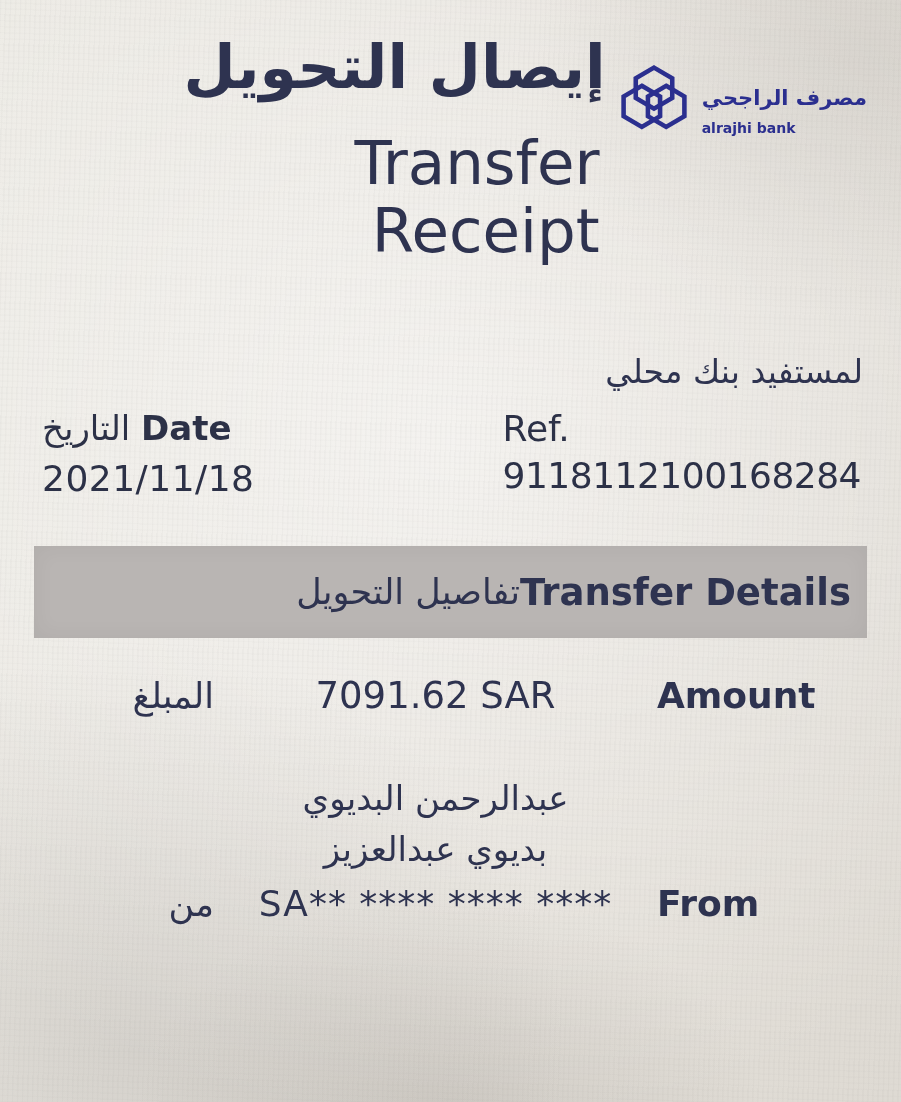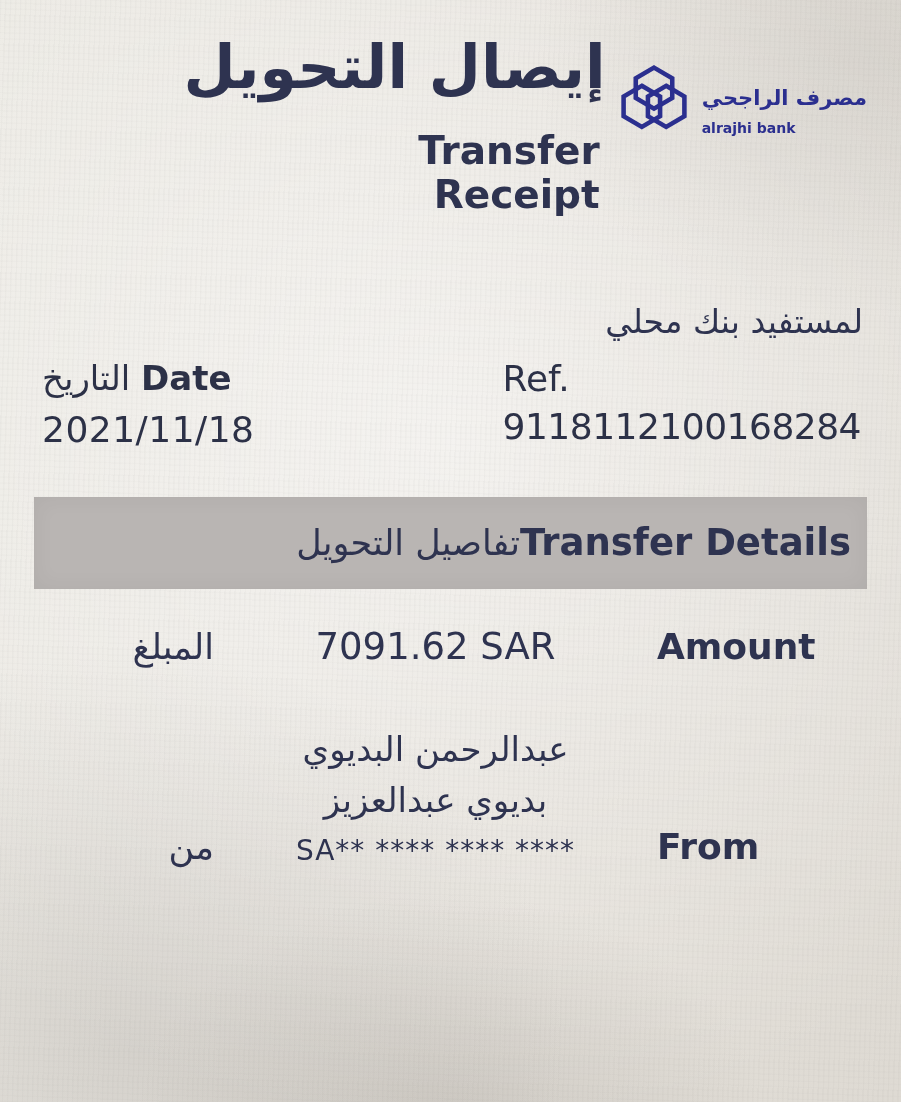--- a/index.html
+++ b/index.html
@@ -70,22 +70,22 @@
     font-weight: bold;
     letter-spacing: -1px;
     color: #2e3350;
     line-height: 1.05;
     white-space: nowrap;
   }
   .title-en {
     direction: ltr;
     text-align: right;
     font-family: "DejaVu Sans", sans-serif;
-    font-size: 39px;
-    font-weight: bold;
+    font-size: 61px;
+    font-weight: normal;
     color: #2e3350;
     line-height: 1.12;
     margin-top: 30px;
     padding-right: 6px;
   }
 
   .brand {
     display: flex;
     flex-direction: row-reverse;
     align-items: flex-end;
@@ -238,21 +238,21 @@
     text-align: center;
   }
   .from-name-ar {
     font-size: 34px;
     color: #2e3350;
     direction: rtl;
     line-height: 1.5;
   }
   .from-iban {
     direction: ltr;
-    font-size: 28px;
+    font-size: 36px;
     color: #2e3350;
     margin-top: 8px;
     letter-spacing: 1px;
   }
 </style>
 </head>
 <body>
 
 <div class="receipt">
   <div class="content">

